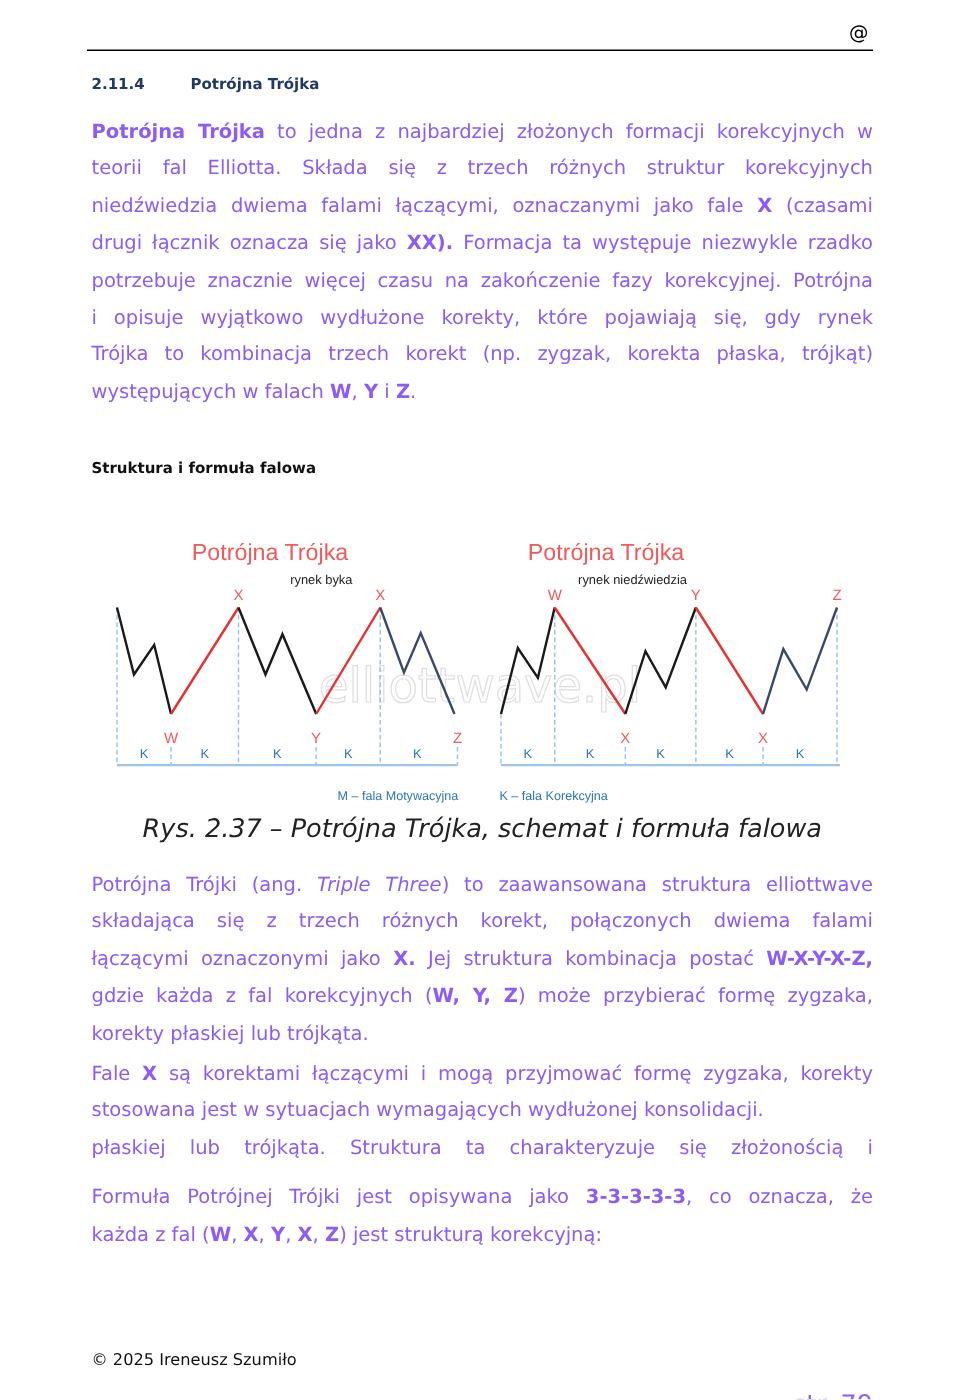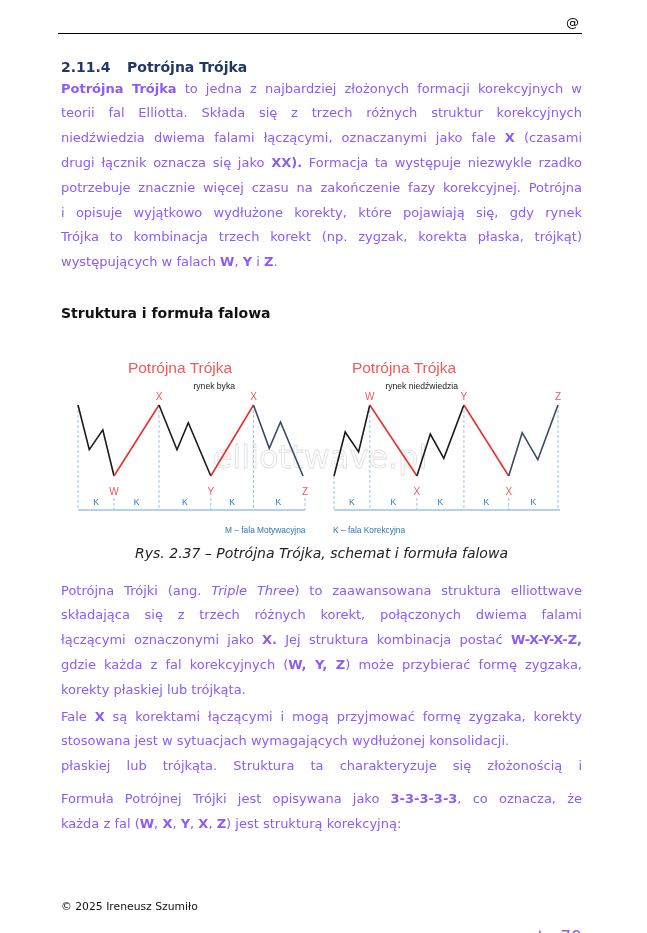--- a/index.html
+++ b/index.html
@@ -4,47 +4,47 @@
   <style>
     html, body { margin: 0; padding: 0; background: #ffffff; }
     .page {
       position: relative; width: 647px; height: 933px; overflow: hidden;
       background: #ffffff; color: #000000;
       font-family: "DejaVu Sans", sans-serif;
     }
     .hdr-rule { position: absolute; left: 58px; top: 33px; width: 524px; height: 1px; background: #000; }
     .hdr-at { position: absolute; left: 566px; top: 15px; font-size: 13px; line-height: 16px; }
     .h2 {
-      position: absolute; left: 61px; top: 57px; line-height: 20px;
-      font-size: 14px; font-weight: bold; white-space: nowrap;
+      position: absolute; left: 61px; top: 47px; line-height: 20px;
+      font-size: 10px; font-weight: bold; white-space: nowrap;
     }
     .h2 .num { display: inline-block; width: 66px; }
     .subhead {
       position: absolute; left: 61px; top: 303px; line-height: 20px;
-      font-size: 14px; font-weight: bold; color: #111;
+      font-size: 10px; font-weight: bold; color: #111;
     }
     .para {
       position: absolute; left: 61px; width: 521px;
       font-size: 13px; line-height: 24.8px; color: #8b5cf6;
     }
     .line { text-align: justify; text-align-last: justify; }
     .line.last { text-align: left; text-align-last: left; }
     .b { font-weight: bold; }
     .i { font-style: italic; }
     .fig { position: absolute; left: 0; top: 340px; width: 647px; height: 205px; }
     .fig text { font-family: "Liberation Sans", sans-serif; }
     .fig .ttl { font-size: 15.5px; }
     .fig .sub { font-size: 8.6px; fill: #222; }
     .fig .plab { font-size: 10px; }
     .fig .klab { font-size: 8.6px; }
     .fig .leg { font-size: 8.4px; }
     .fig .wm { font-family: "DejaVu Sans", sans-serif; font-size: 32px; fill: none; stroke: #dedede; stroke-width: 0.8; }
     .caption {
       position: absolute; left: 61px; top: 543px; width: 521px; text-align: center;
-      font-size: 14px; line-height: 20px; font-style: italic; color: #222;
+      font-size: 17px; line-height: 20px; font-style: italic; color: #222;
     }
     .footer-left { position: absolute; left: 61px; top: 899px; font-size: 10.8px; line-height: 16px; color: #111; }
     .footer-right { position: absolute; right: 65px; top: 928px; font-size: 17px; line-height: 18px; color: #8b5cf6; }
   </style>
 </head>
 <body>
 
 <div class="page">
 
   <div class="hdr-at">@</div>

